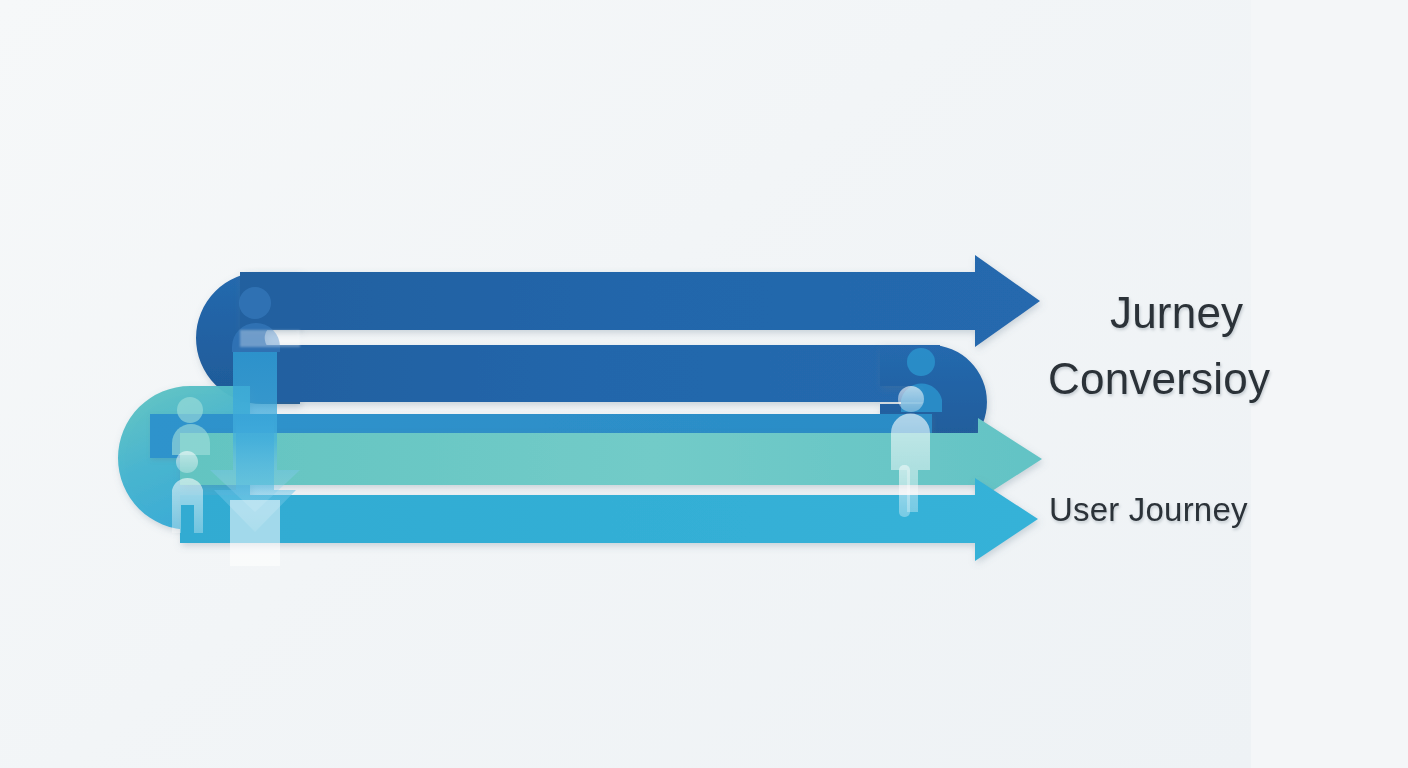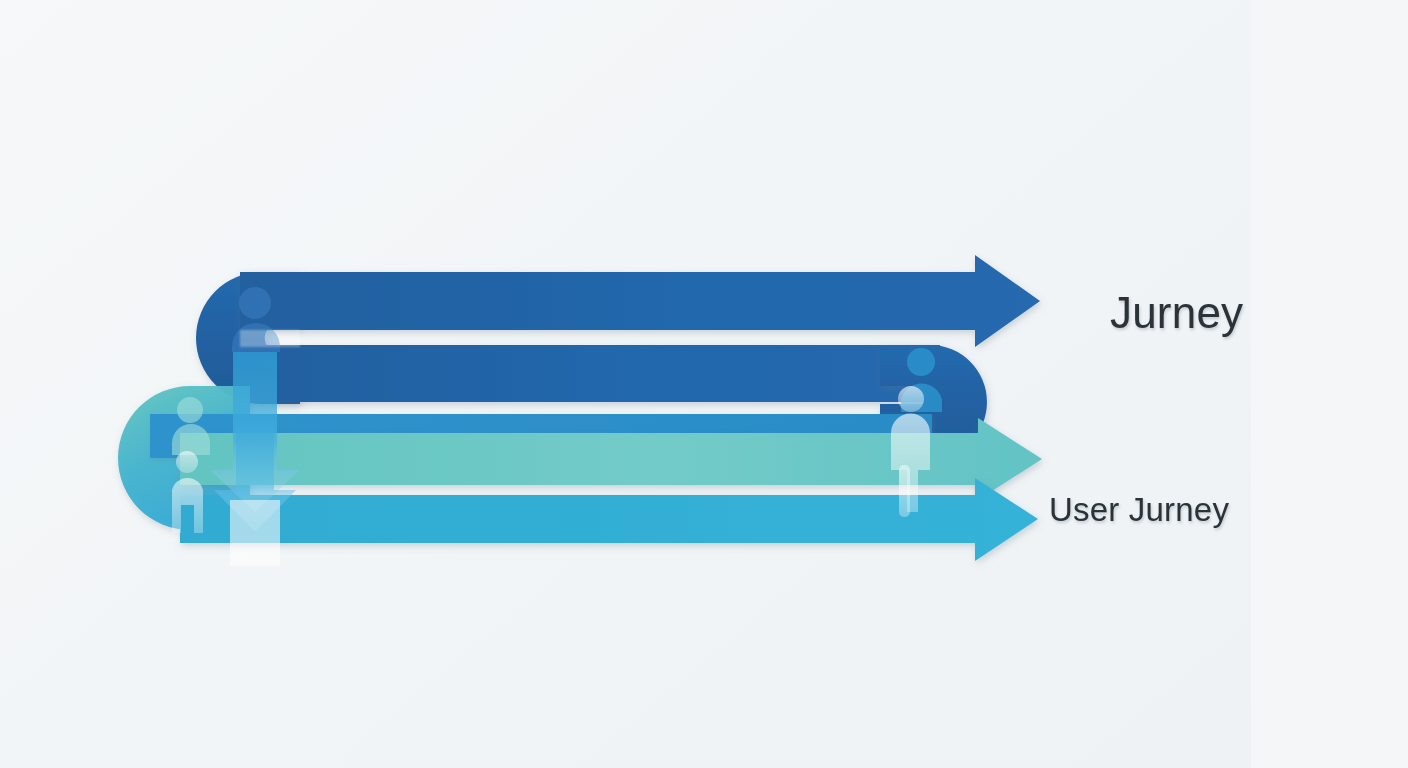--- a/index.html
+++ b/index.html
@@ -266,16 +266,17 @@
                L 907 470
                L 891 470
                Z" fill="url(#gradGhost)"></path>
       <rect x="899" y="465" width="11" height="52" rx="5" fill="url(#gradGhost)"></rect>
     </g>
 
   </svg>
 
   <div class="label" id="label-conversion-line1">Jurney</div>
 
-
-  <div class="label" id="label-user-journey">User Jurney</div>
+  <div class="label" id="label-conversion-line2">Conversioy</div>
+
+  <div class="label" id="label-user-journey">User Journey</div>
 
 </div>
 
 </body></html>

